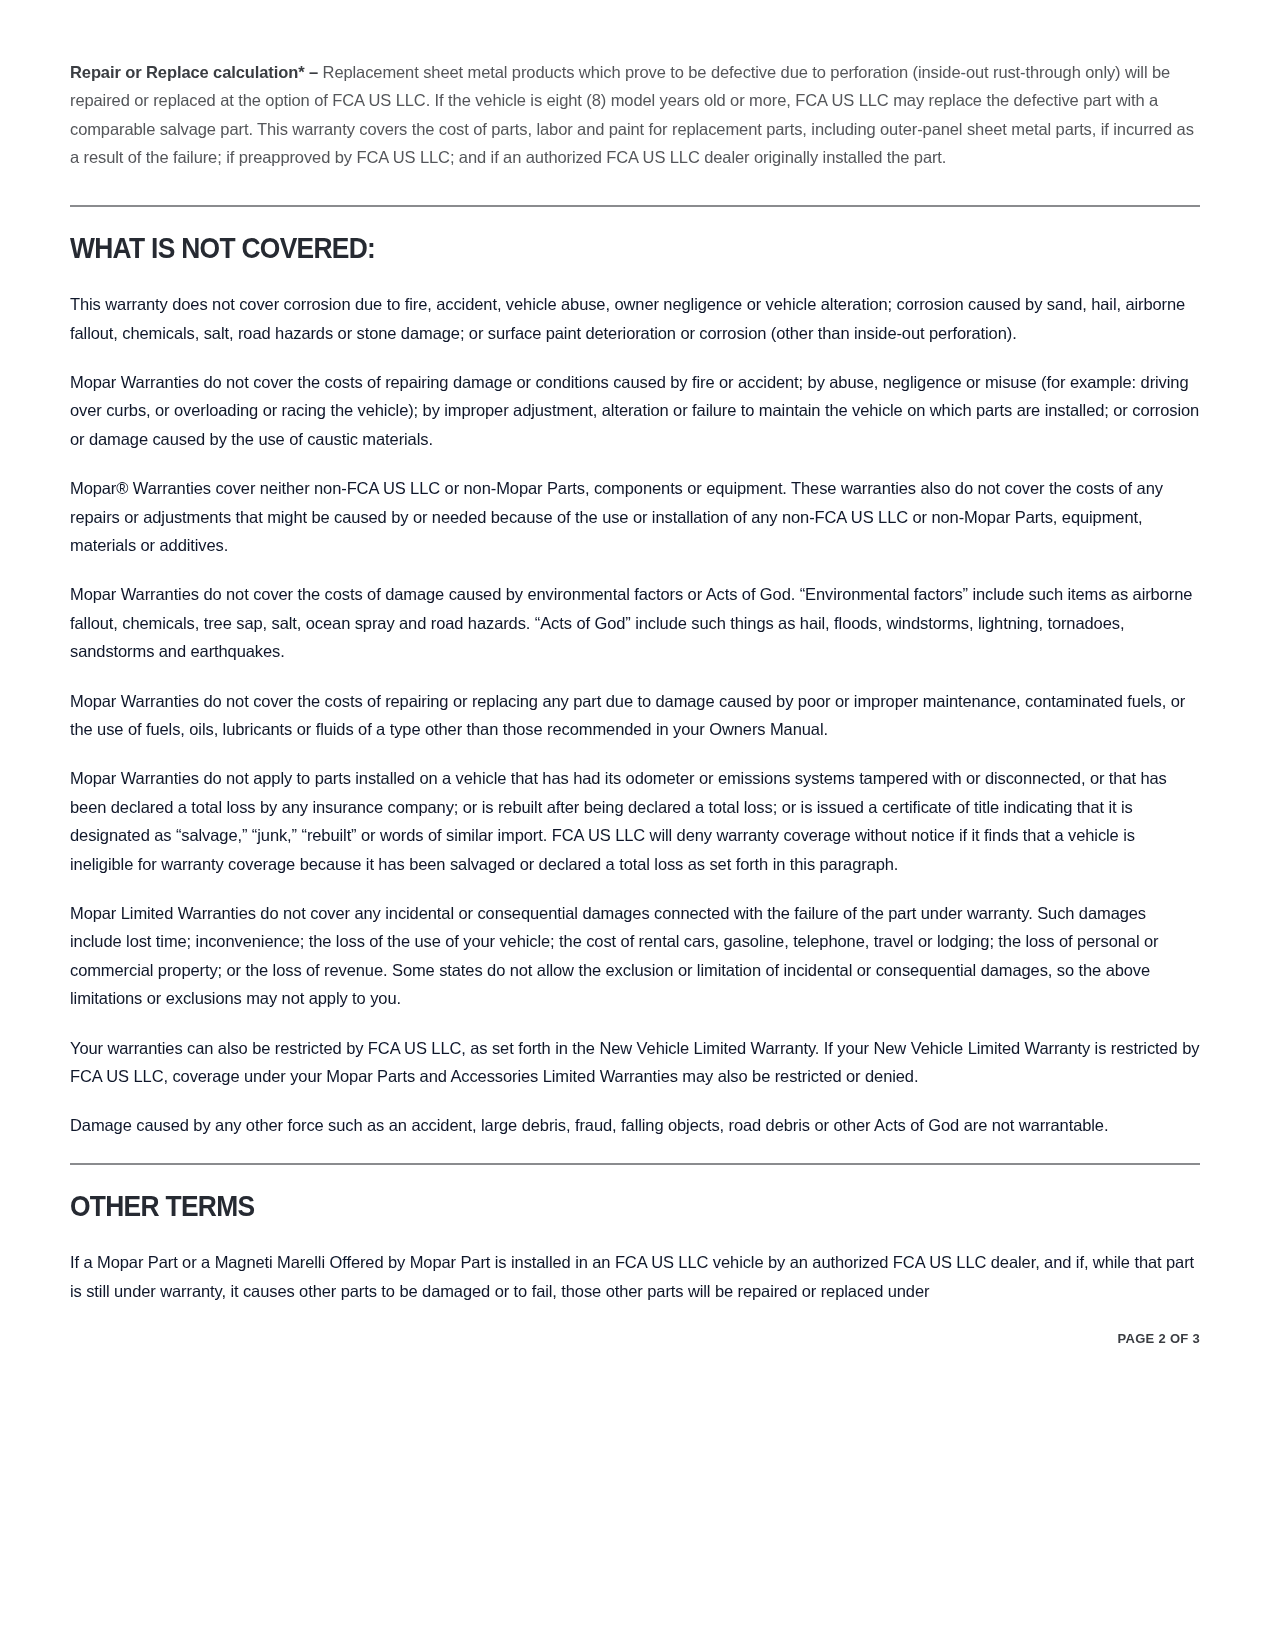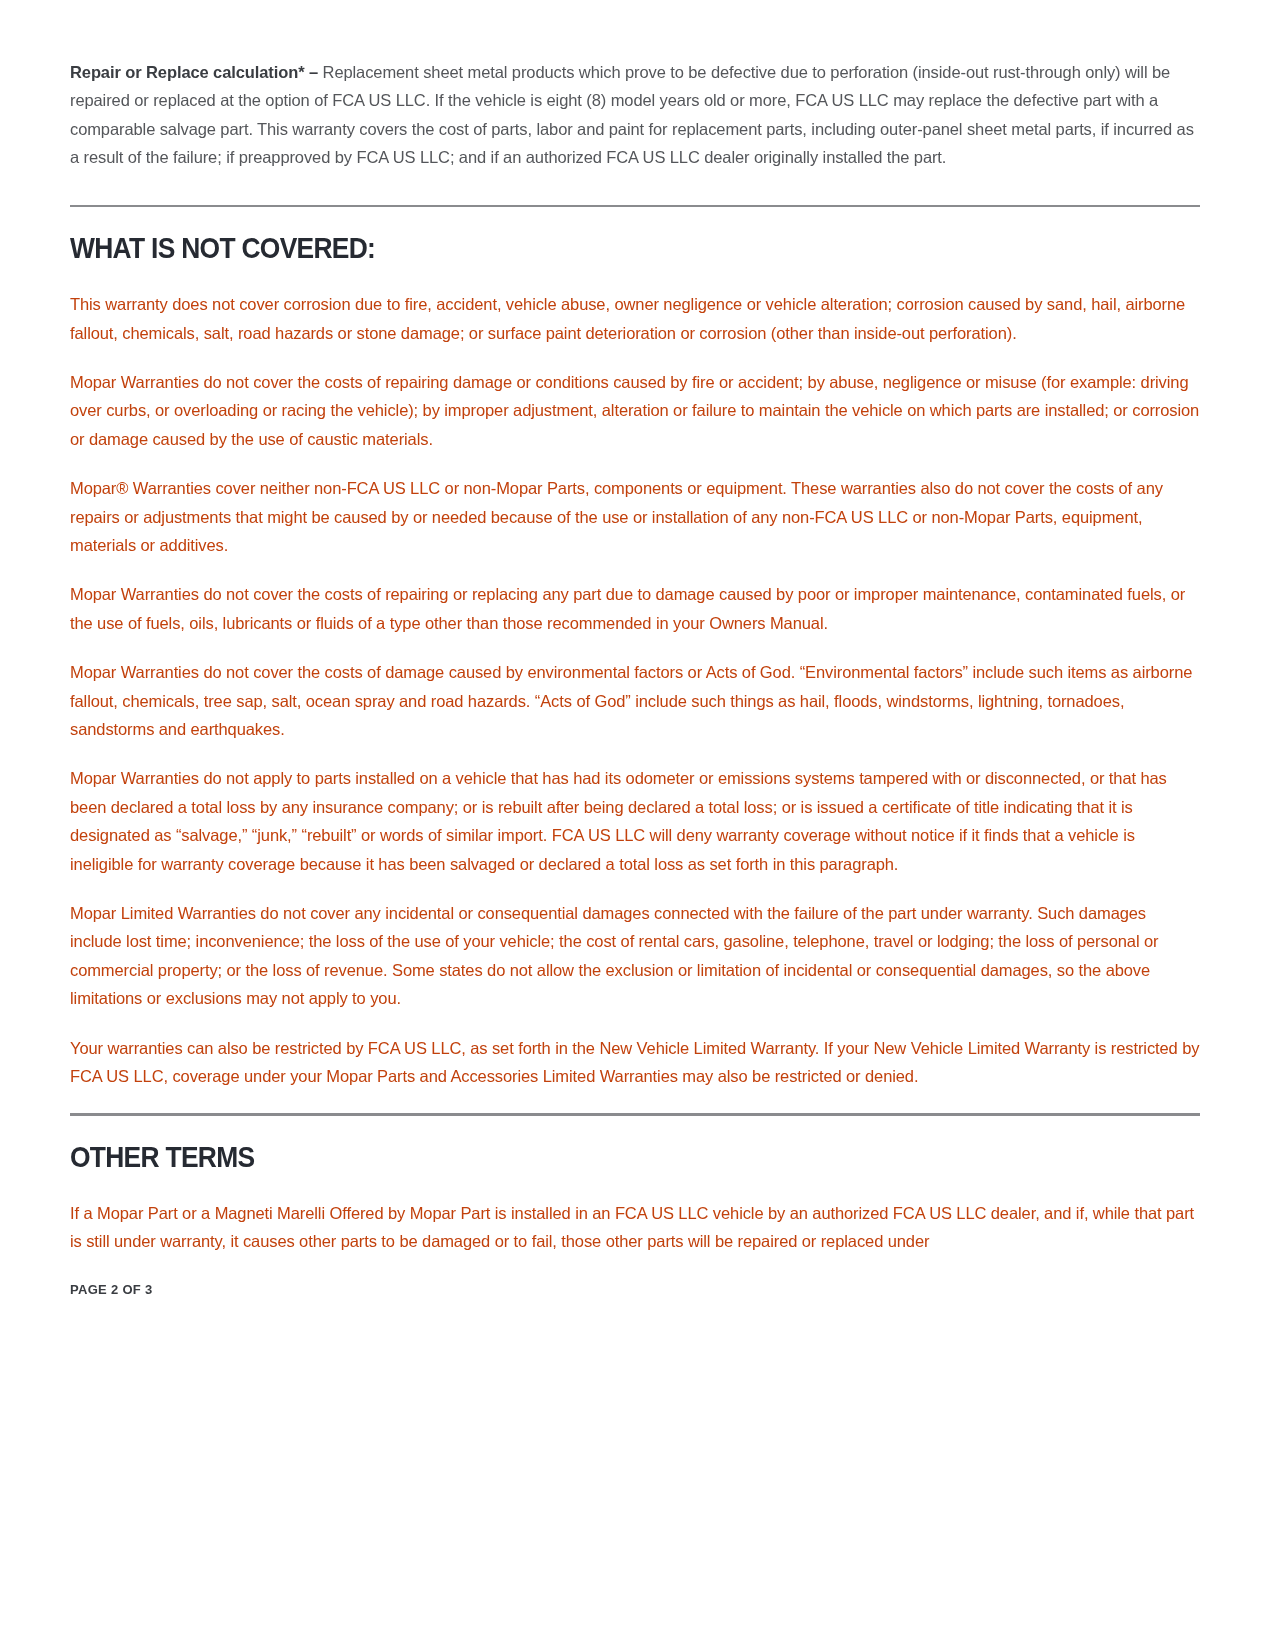--- a/index.html
+++ b/index.html
@@ -43,26 +43,27 @@
     color: #262a32;
     letter-spacing: -0.8px;
     transform: scaleX(0.88);
     transform-origin: left center;
     white-space: nowrap;
   }
   p.body {
     margin: 21px 0 0 0;
     font-size: 16.5px;
     line-height: 28.4px;
-    color: #c2410c;
+    color: #0f172a;
     letter-spacing: -0.1px;
   }
   p.body.first-after-heading { margin-top: 26px; }
   .footer {
     margin-top: 26px;
+    text-align: right;
     font-size: 13px;
     font-weight: bold;
     color: #3a3d42;
     letter-spacing: 0.3px;
   }
 </style>
 </head>
 <body>
 
 <div class="page">
@@ -73,30 +74,31 @@
 
   <h1 class="section-heading">WHAT IS NOT COVERED:</h1>
 
   <p class="body first-after-heading">This warranty does not cover corrosion due to fire, accident, vehicle abuse, owner negligence or vehicle alteration; corrosion caused by sand, hail, airborne fallout, chemicals, salt, road hazards or stone damage; or surface paint deterioration or corrosion (other than inside-out perforation).</p>
 
   <p class="body">Mopar Warranties do not cover the costs of repairing damage or conditions caused by fire or accident; by abuse, negligence or misuse (for example: driving over curbs, or overloading or racing the vehicle); by improper adjustment, alteration or failure to maintain the vehicle on which parts are installed; or corrosion or damage caused by the use of caustic materials.</p>
 
   <p class="body">Mopar® Warranties cover neither non-FCA US LLC or non-Mopar Parts, components or equipment. These warranties also do not cover the costs of any repairs or adjustments that might be caused by or needed because of the use or installation of any non-FCA US LLC or non-Mopar Parts, equipment, materials or additives.</p>
 
 
+  <p class="body">Mopar Warranties do not cover the costs of damage caused by environmental factors or Acts of God. “Environmental factors” include such items as airborne fallout, chemicals, tree sap, salt, ocean spray and road hazards. “Acts of God” include such things as hail, floods, windstorms, lightning, tornadoes, sandstorms and earthquakes.</p>
+
   <p class="body">Mopar Warranties do not cover the costs of repairing or replacing any part due to damage caused by poor or improper maintenance, contaminated fuels, or the use of fuels, oils, lubricants or fluids of a type other than those recommended in your Owners Manual.</p>
-
-  <p class="body">Mopar Warranties do not cover the costs of damage caused by environmental factors or Acts of God. “Environmental factors” include such items as airborne fallout, chemicals, tree sap, salt, ocean spray and road hazards. “Acts of God” include such things as hail, floods, windstorms, lightning, tornadoes, sandstorms and earthquakes.</p>
 
   <p class="body">Mopar Warranties do not apply to parts installed on a vehicle that has had its odometer or emissions systems tampered with or disconnected, or that has been declared a total loss by any insurance company; or is rebuilt after being declared a total loss; or is issued a certificate of title indicating that it is designated as “salvage,” “junk,” “rebuilt” or words of similar import. FCA US LLC will deny warranty coverage without notice if it finds that a vehicle is ineligible for warranty coverage because it has been salvaged or declared a total loss as set forth in this paragraph.</p>
 
   <p class="body">Mopar Limited Warranties do not cover any incidental or consequential damages connected with the failure of the part under warranty. Such damages include lost time; inconvenience; the loss of the use of your vehicle; the cost of rental cars, gasoline, telephone, travel or lodging; the loss of personal or commercial property; or the loss of revenue. Some states do not allow the exclusion or limitation of incidental or consequential damages, so the above limitations or exclusions may not apply to you.</p>
 
   <p class="body">Your warranties can also be restricted by FCA US LLC, as set forth in the New Vehicle Limited Warranty. If your New Vehicle Limited Warranty is restricted by FCA US LLC, coverage under your Mopar Parts and Accessories Limited Warranties may also be restricted or denied.</p>
 
+  <p class="body">Damage caused by any other force such as an accident, large debris, fraud, falling objects, road debris or other Acts of God are not warrantable.</p>
 
 
   <hr class="rule second">
 
   <h1 class="section-heading">OTHER TERMS</h1>
 
   <p class="body first-after-heading">If a Mopar Part or a Magneti Marelli Offered by Mopar Part is installed in an FCA US LLC vehicle by an authorized FCA US LLC dealer, and if, while that part is still under warranty, it causes other parts to be damaged or to fail, those other parts will be repaired or replaced under</p>
 
   <div class="footer">PAGE 2 OF 3</div>
 

